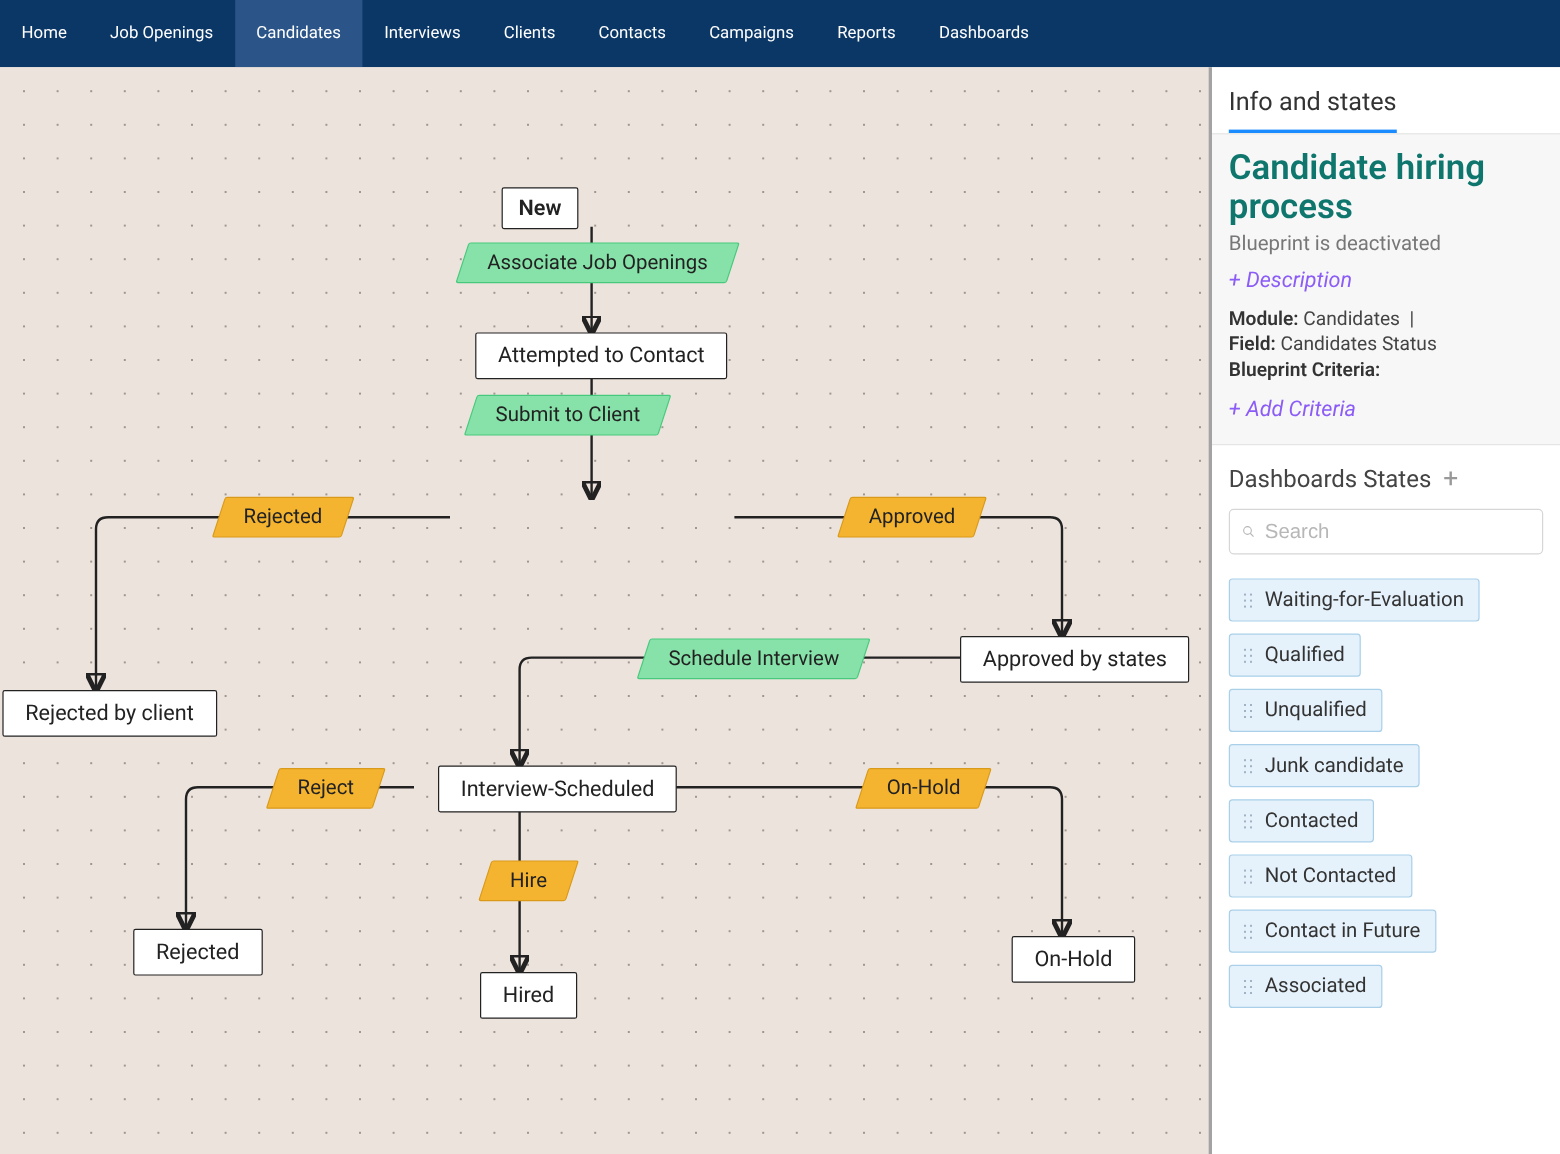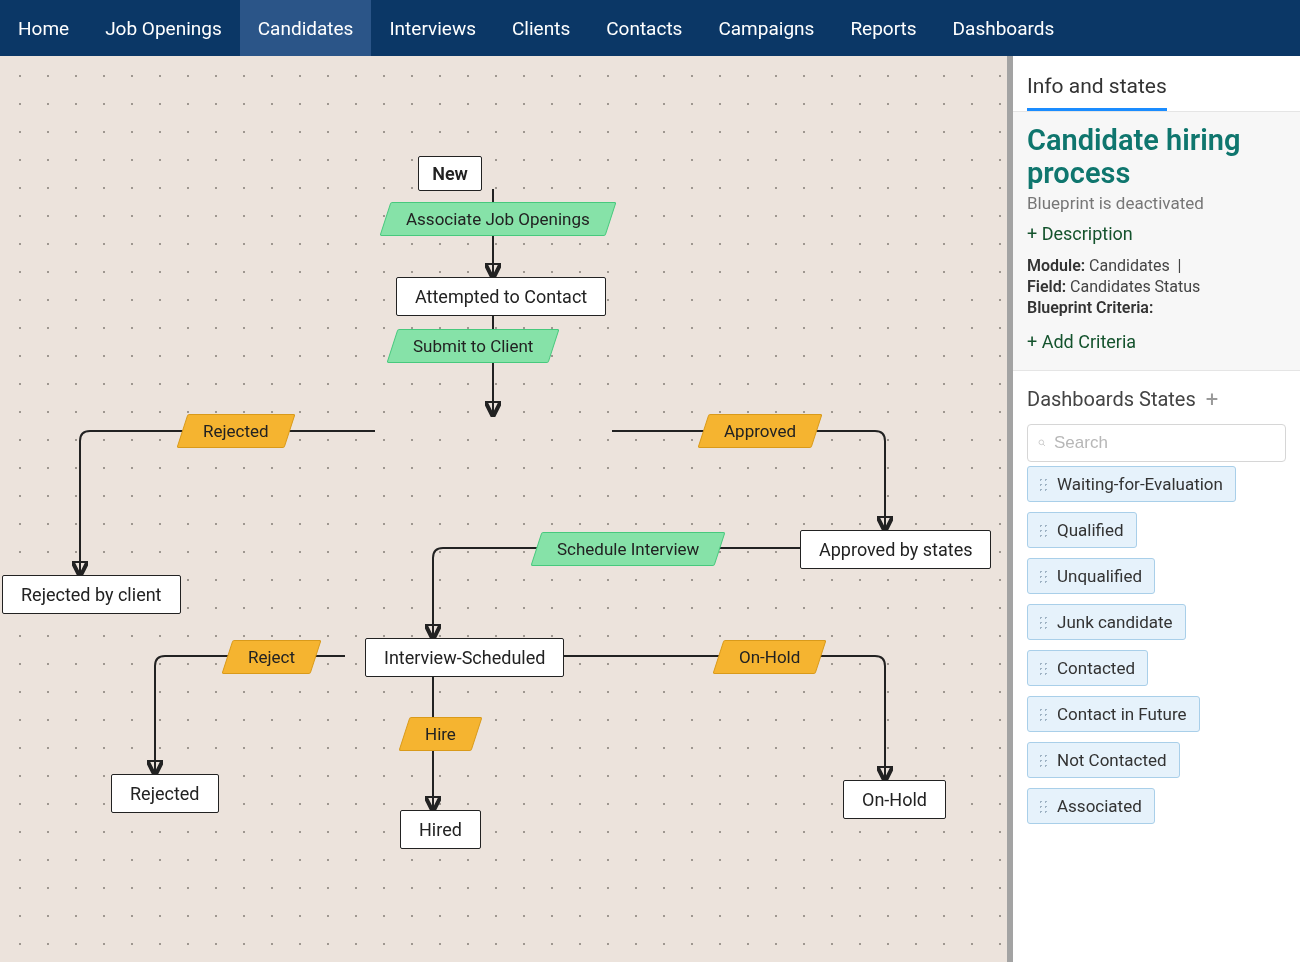--- a/index.html
+++ b/index.html
@@ -1,56 +1,56 @@
 <!DOCTYPE html>
 <html><head>
 <meta charset="utf-8">
 <style>
 * { box-sizing: border-box; margin: 0; padding: 0; }
 body { font-family: -apple-system, BlinkMacSystemFont, "Segoe UI", Roboto, sans-serif; width: 1300px; height: 962px; overflow: hidden; background: #ece3dc; }
 
 
 .navbar { background: #0b3766; height: 56px; display: flex; align-items: stretch; }
-.nav-item { color: #fff; font-size: 19px; padding: 0 18px; display: flex; align-items: center; cursor: pointer; }
+.nav-item { color: #fff; font-size: 14px; padding: 0 18px; display: flex; align-items: center; cursor: pointer; }
 .nav-item.active { background: #2b5588; }
 
 
 .main { display: flex; height: calc(962px - 56px); }
 .canvas { flex: 1; position: relative; background-color: #ece3dc; background-image: radial-gradient(#9e9790 1px, transparent 1px); background-size: 28px 28px; background-position: 6px 6px; overflow: hidden; }
-.sidebar { width: 293px; background: #fff; border-left: 6px solid #a3a3a3; display: flex; flex-direction: column; }
+.sidebar { width: 293px; background: #fff; border-left: 3px solid #a3a3a3; display: flex; flex-direction: column; }
 
 
 .node { position: absolute; background: #fff; border: 1.5px solid #222; border-radius: 2px; padding: 8px 18px; font-size: 18px; color: #222; text-align: center; white-space: nowrap; }
 .trans { position: absolute; font-size: 17px; color: #222; padding: 6px 20px; text-align: center; white-space: nowrap; transform: skewX(-18deg); border-radius: 2px; }
 .trans > span { display: inline-block; transform: skewX(18deg); }
 .trans.green { background: #86e2a8; border: 1px solid #47c97d; }
 .trans.yellow { background: #f5b430; border: 1px solid #d99a1a; }
 
 
 svg.wires { position: absolute; inset: 0; width: 100%; height: 100%; pointer-events: none; }
 svg.wires path, svg.wires line { stroke: #222; stroke-width: 2; fill: none; }
 .arrowhead { fill: #222; }
 
 
 .side-header { padding: 18px 0 0 14px; }
 .side-tab { display: inline-block; font-size: 21px; color: #333; padding-bottom: 10px; border-bottom: 3px solid #1a8cff; }
 .side-info { background: #f7f7f7; padding: 12px 14px 18px 14px; border-top: 1px solid #e5e5e5; border-bottom: 1px solid #e5e5e5; }
 .bp-title { font-size: 29px; font-weight: 600; color: #0f766e; line-height: 1.15; }
 .bp-sub { font-size: 17px; color: #777; margin-top: 2px; }
-.link-blue { color: #14532d; font-size: 18px; cursor: pointer; display: inline-block; margin-top: 10px; }
+.link-blue { color: #8b5cf6; font-size: 18px; cursor: pointer; display: inline-block; margin-top: 10px; font-style: italic; }
 .meta-row { font-size: 16px; color: #444; margin-top: 12px; }
 .meta-row b { font-weight: 600; color: #333; }
 .side-states { padding: 16px 14px; }
 .states-head { font-size: 20px; color: #444; display: flex; align-items: center; gap: 10px; }
 .plus { font-size: 22px; color: #999; cursor: pointer; }
 .search-wrap { margin-top: 12px; border: 1px solid #d6d6d6; border-radius: 4px; display: flex; align-items: center; padding: 8px 10px; gap: 8px; }
 .search-wrap input { border: none; outline: none; font-size: 17px; flex: 1; color: #333; }
 .search-wrap input::placeholder { color: #b7b7b7; }
 .mag { width: 18px; height: 18px; }
-.chips { margin-top: 4px; display: flex; flex-direction: column; gap: 10px; align-items: flex-start; }
+.chips { margin-top: 20px; display: flex; flex-direction: column; gap: 10px; align-items: flex-start; }
 .chip { background: #e6f2fb; border: 1px solid #a9cfe9; border-radius: 3px; padding: 7px 12px 7px 10px; font-size: 17px; color: #333; display: flex; align-items: center; gap: 8px; cursor: grab; }
 .grip { width: 11px; height: 14px; display: inline-block; background-image: radial-gradient(#9fb3c4 1px, transparent 1px); background-size: 5px 5px; background-position: 0 0; }
 
 </style>
 </head>
 <body>
 
 <div class="navbar">
   <div class="nav-item">Home</div>
   <div class="nav-item">Job Openings</div>
@@ -165,25 +165,25 @@
         <div class="chip">
             <span class="grip"></span>
             <span>Junk candidate</span>
           </div>
         <div class="chip">
             <span class="grip"></span>
             <span>Contacted</span>
           </div>
         <div class="chip">
             <span class="grip"></span>
-            <span>Contact in Future</span>
+            <span>Not Contacted</span>
           </div>
         <div class="chip">
             <span class="grip"></span>
-            <span>Not Contacted</span>
+            <span>Contact in Future</span>
           </div>
         <div class="chip">
             <span class="grip"></span>
             <span>Associated</span>
           </div>
       </div>
     </div>
   </div>
 </div>
 

